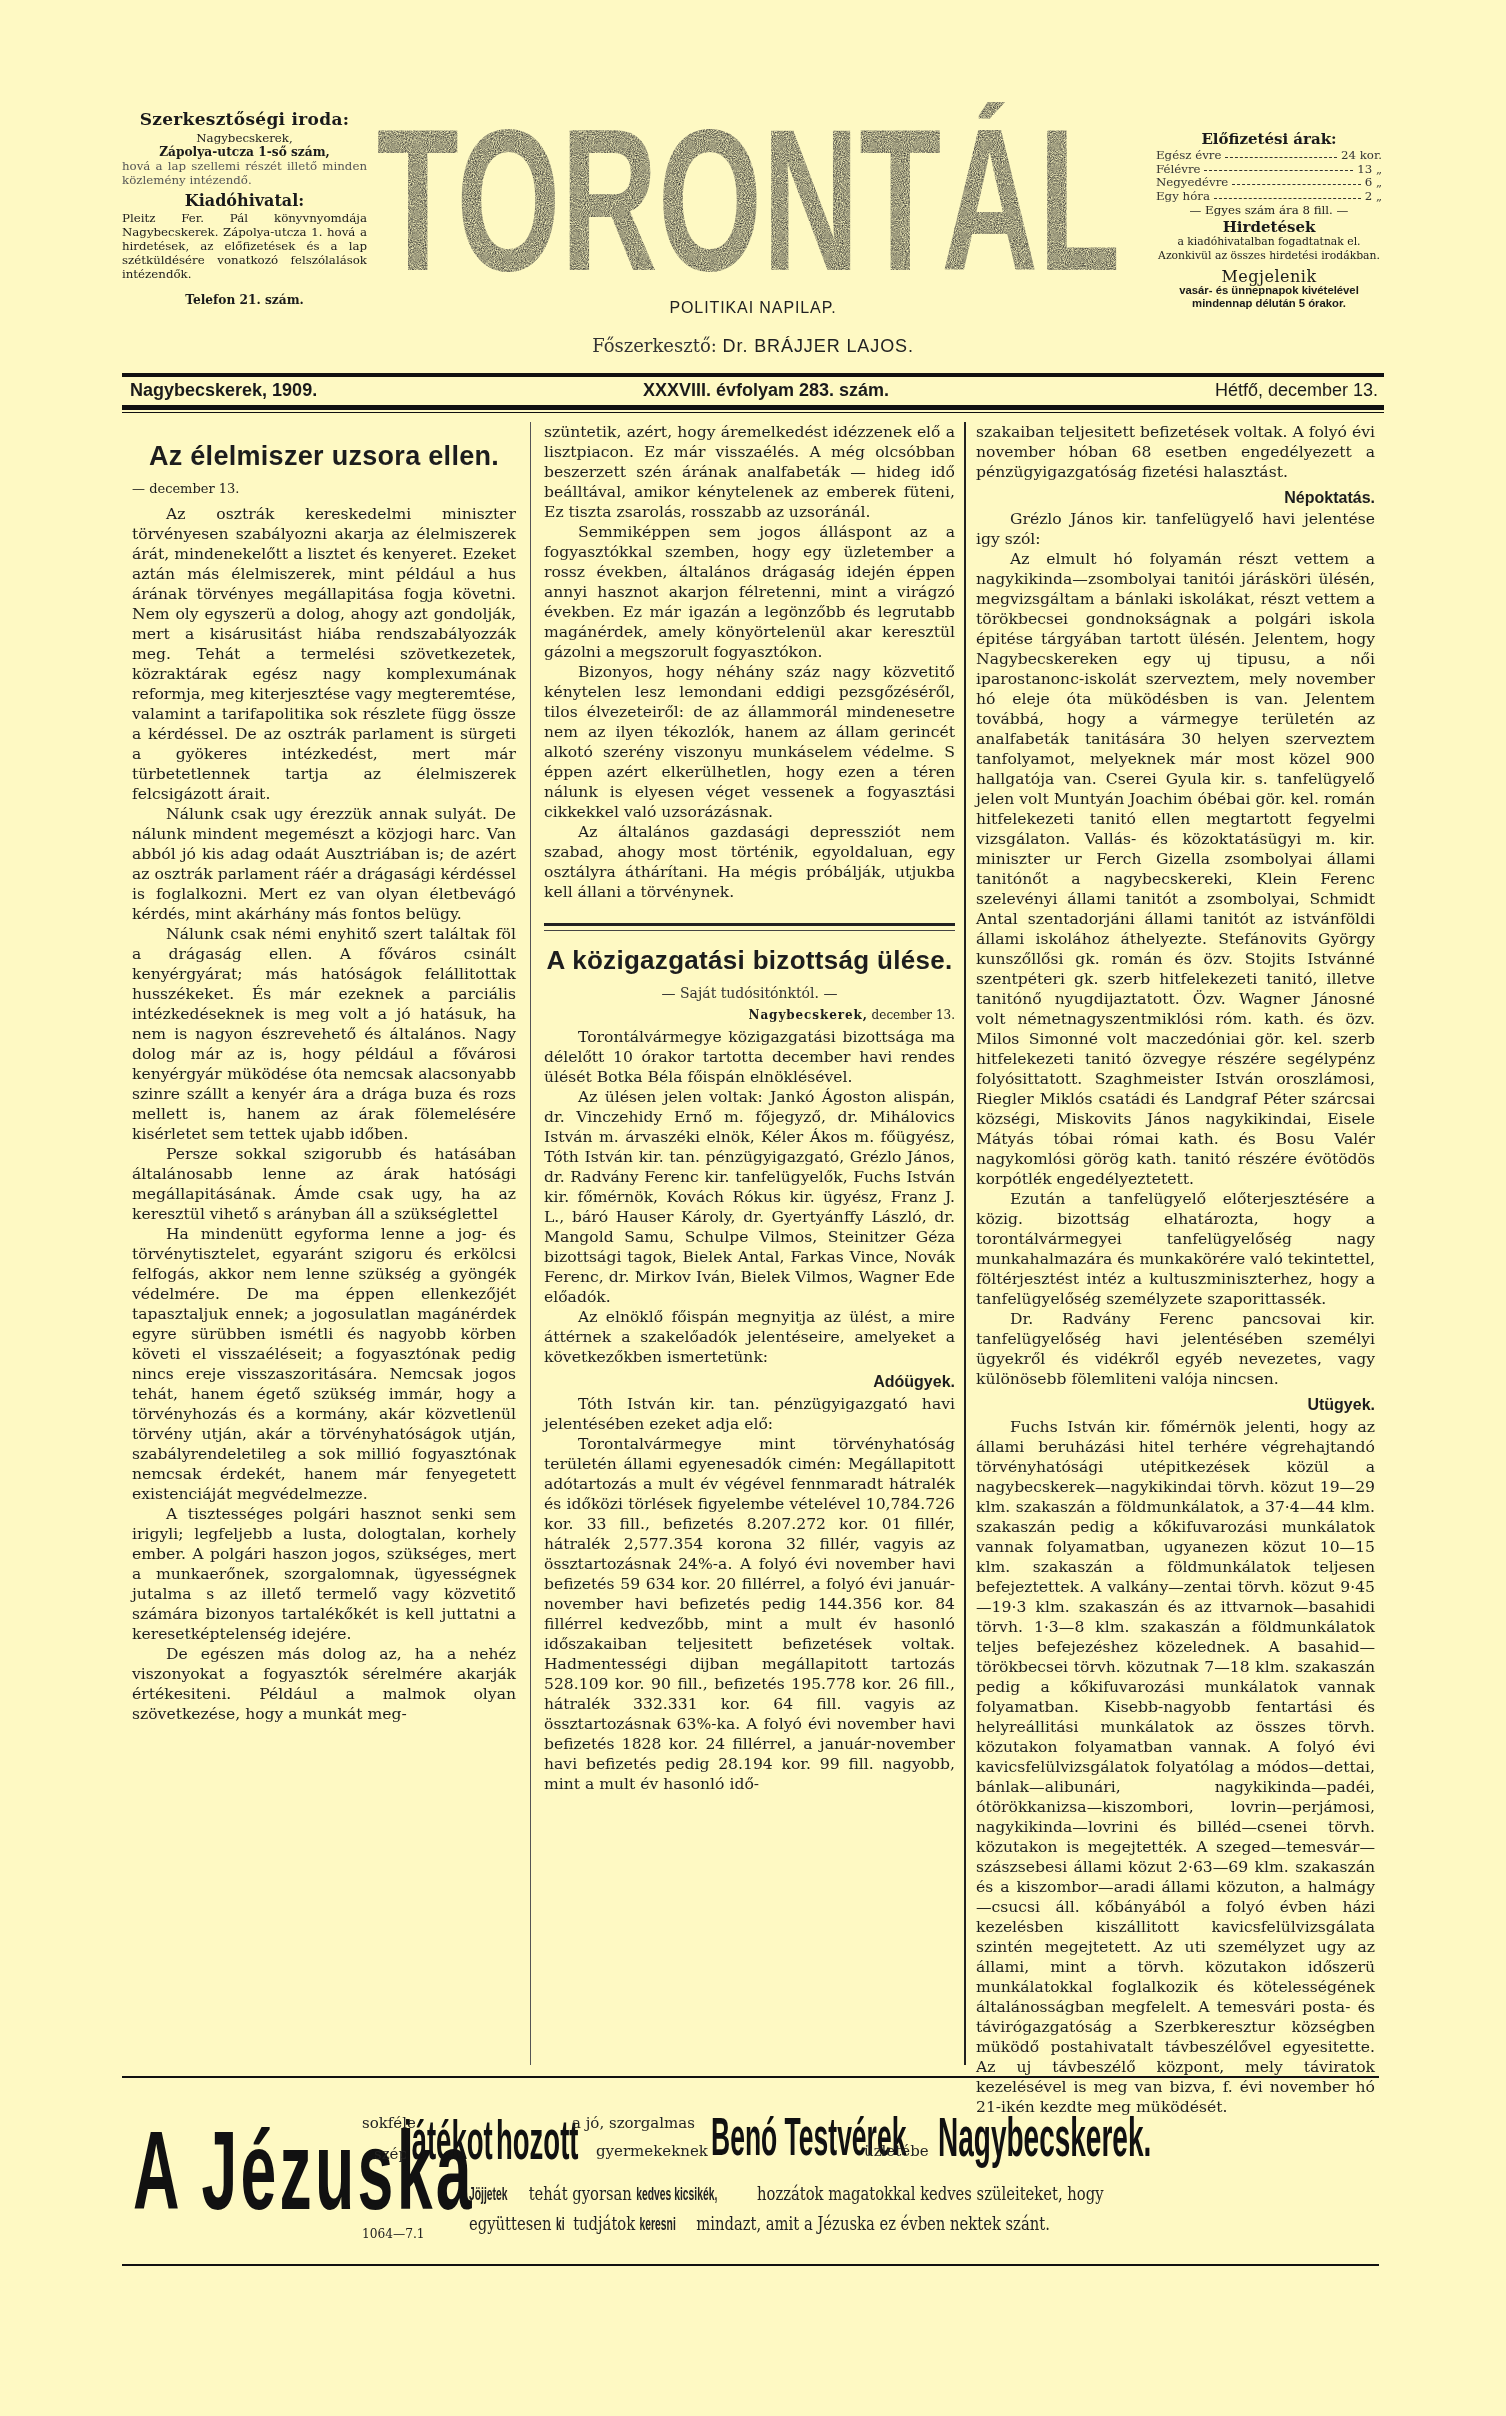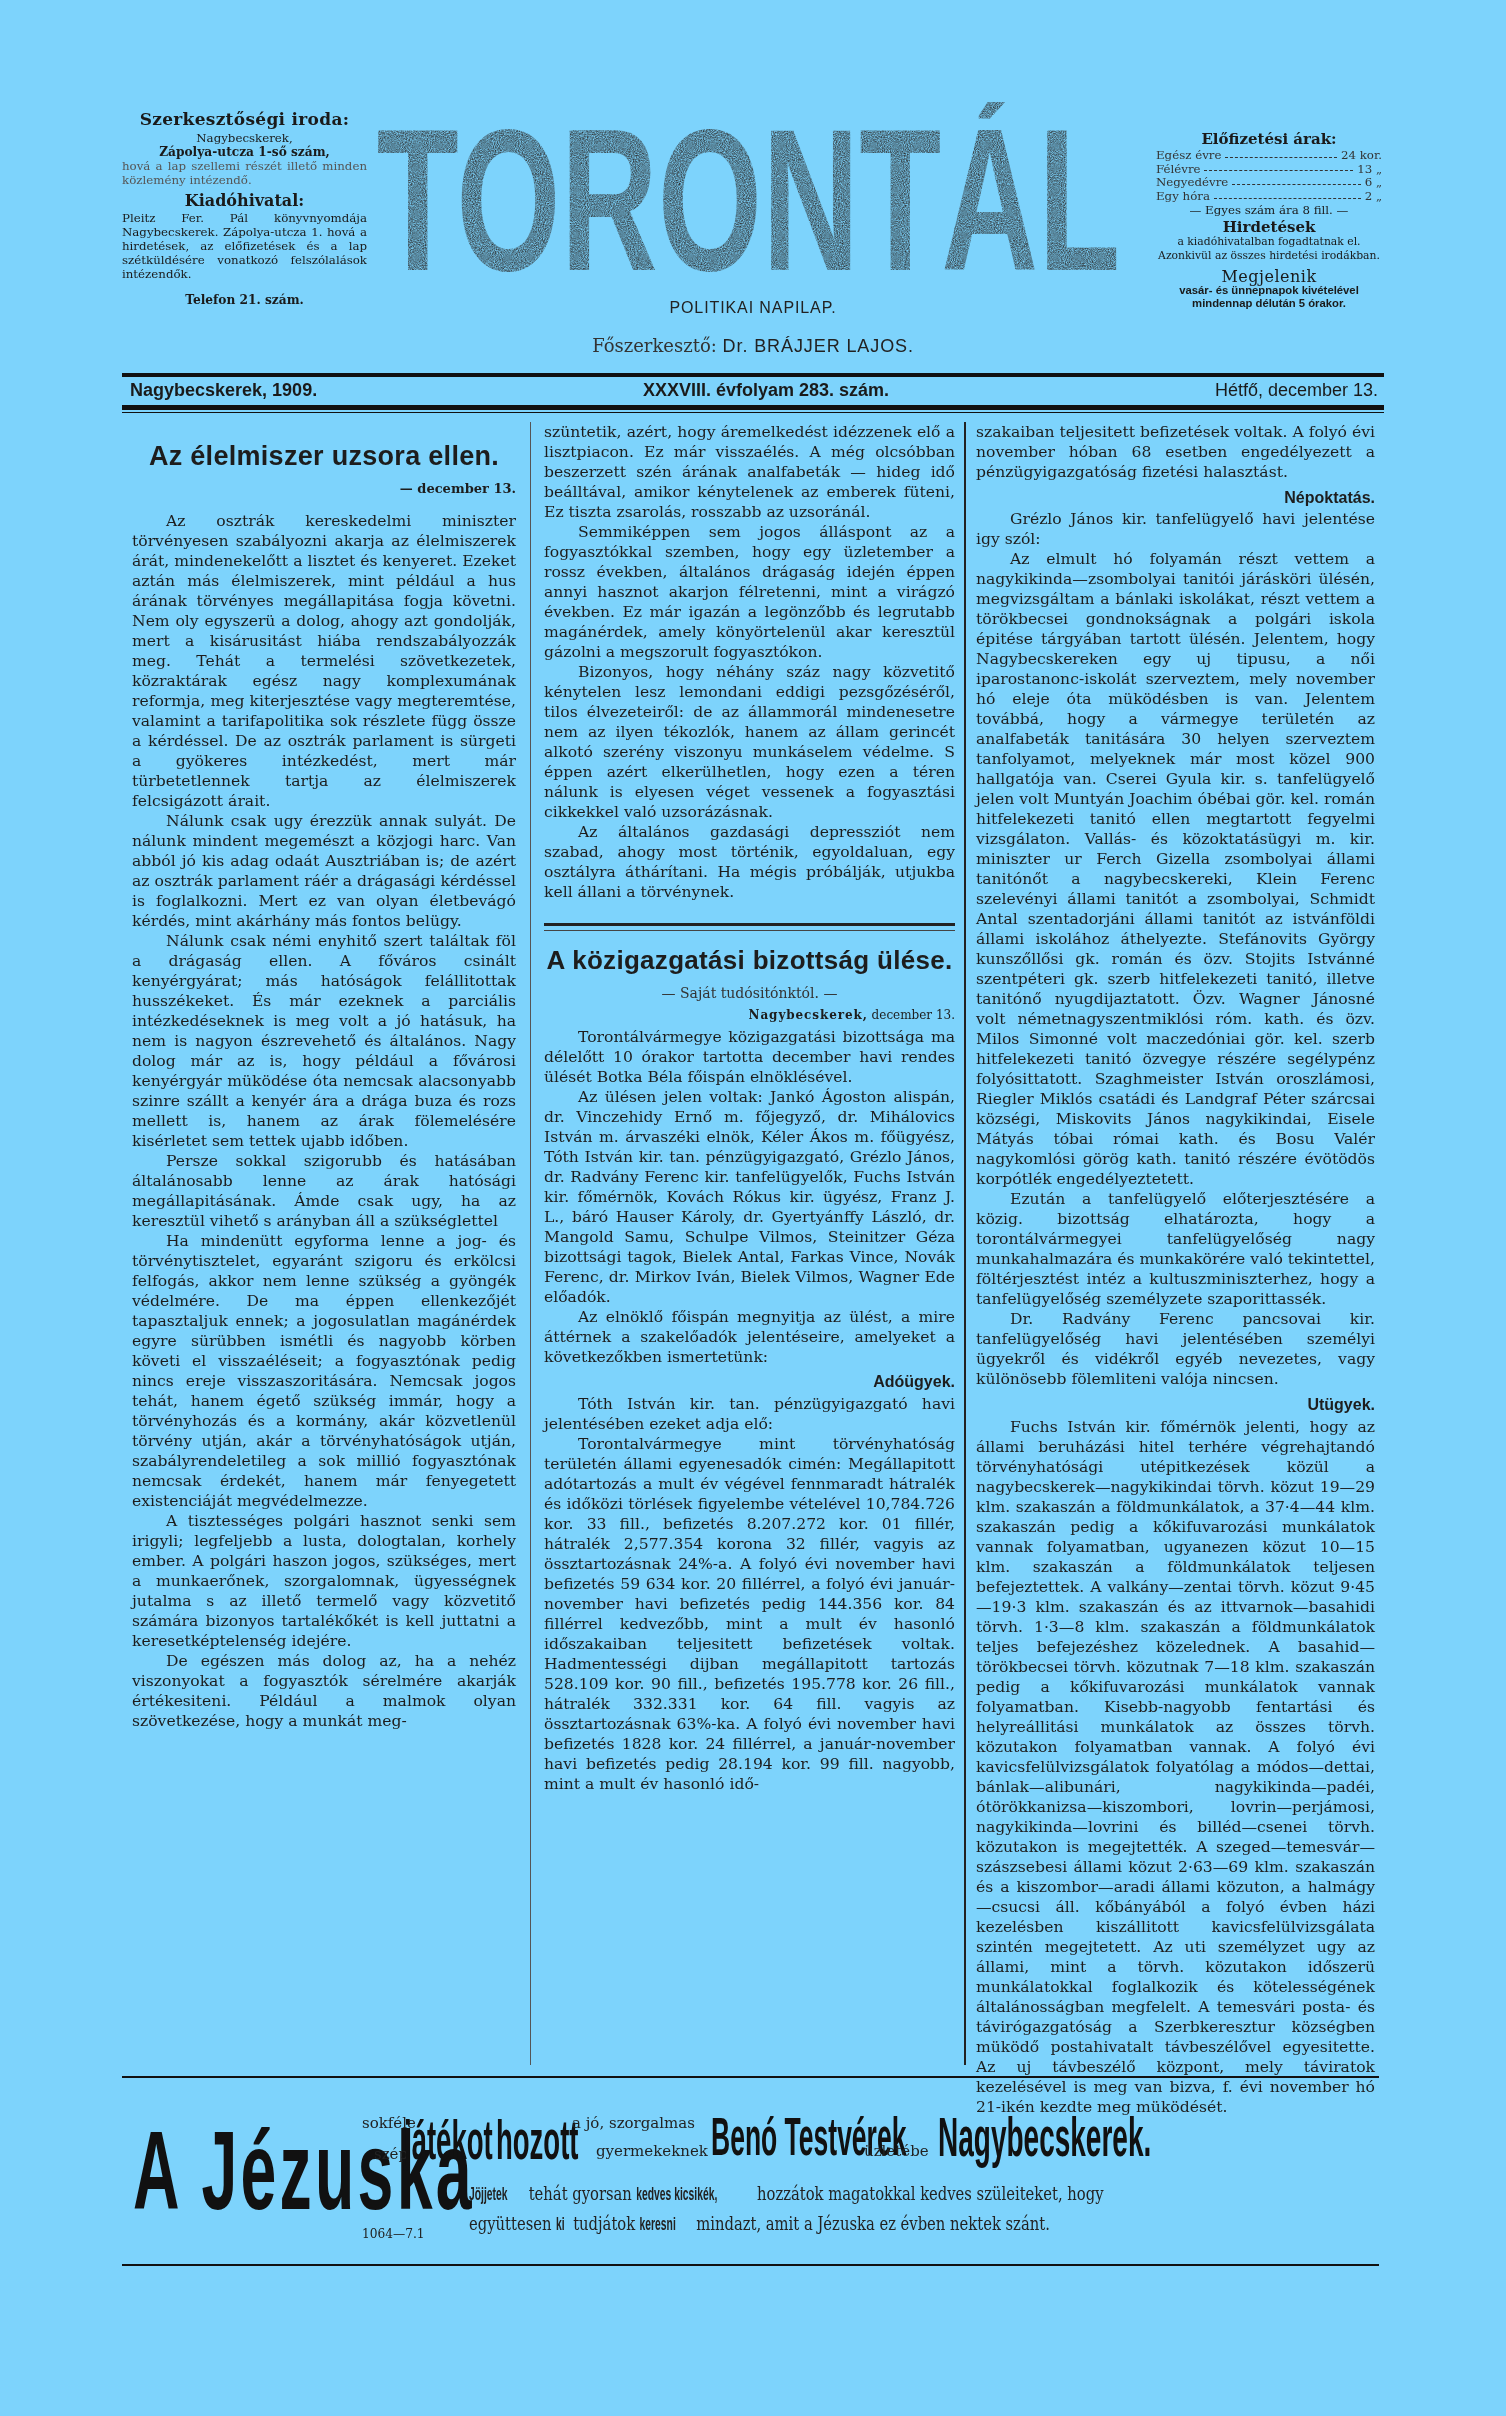--- a/index.html
+++ b/index.html
@@ -1,18 +1,18 @@
 <!DOCTYPE html>
 <html style="font-size:15px"><head>
 <meta charset="utf-8">
 <style>
   html, body { margin:0; padding:0; }
   body { width:1507px; height:2416px; background:#ffffff; position:relative; overflow:hidden;
          font-family:"DejaVu Serif", serif; color:#1a1a1a; }
-  .page { position:absolute; left:0; top:0; width:1507px; height:2416px; background:#7dd3fc; }
+  .page { position:absolute; left:0; top:0; width:1507px; height:2416px; background:#fef9c3; }
   .abs { position:absolute; }
   
   .left-box { left:122px; top:108px; width:245px; text-align:center; font-size:11.8px; line-height:14px; }
   .left-box .h1 { font-size:17px; font-weight:bold; line-height:22.6px; letter-spacing:0.3px; }
   .left-box .h2 { font-size:16px; font-weight:bold; line-height:21px; margin-top:3.8px; }
   .left-box .just { text-align:justify; text-align-last:left; }
   .left-box .just.gray { color:#555; }
   .left-box .tel { font-weight:bold; margin-top:11.3px; font-size:12.2px; }
   
   .title { left:372px; top:102px; width:753px; height:179px; }
@@ -37,21 +37,21 @@
   .dateline span { white-space:nowrap; }
   
   .col { position:absolute; top:422px; font-size:15.6px; line-height:20px; text-align:justify; color:#1d1d1d; }
   .col1 { left:132px; width:384px; }
   .col2 { left:544px; width:411px; }
   .col3 { left:976px; width:399px; }
   .col p { margin:0; text-indent:34px; }
   .col p.noind { text-indent:0; }
   .head-sans { font-family:"Liberation Sans", sans-serif; font-weight:bold; text-align:center; font-size:27px;
                line-height:34px; margin:19px 0 5.6px; letter-spacing:0.3px; }
-  .sub-right { text-align:right; font-size:13px; font-weight:bold; margin-bottom:12px; }
+  .sub-right { font-size:13px; font-weight:normal; margin-bottom:5px; }
   .sub-center { text-align:center; font-size:14px; color:#333; margin:1.9px 0; }
   .sub-loc { text-align:right; font-size:12px; margin-bottom:1.9px; }
   .sub-loc b { letter-spacing:0.9px; }
   .sec { text-align:right; font-family:"Liberation Sans", sans-serif; font-weight:bold; font-size:16px; margin:5.6px 0 1.9px; }
   .vsep { position:absolute; width:1.9px; background:#222; }
   .hsep { height:2.8px; background:#222; margin:21px 0 3.8px; }
   .hsep2 { height:0.9px; background:#444; margin:0 0 5.6px; }
   
   .ad { position:absolute; left:122px; top:2076px; width:1257px; height:186px; border-top:2.8px solid #111; border-bottom:2.8px solid #111; }
   .ad-big { position:absolute; left:11.3px; top:32px; font-family:"Liberation Sans", sans-serif; font-weight:bold;

